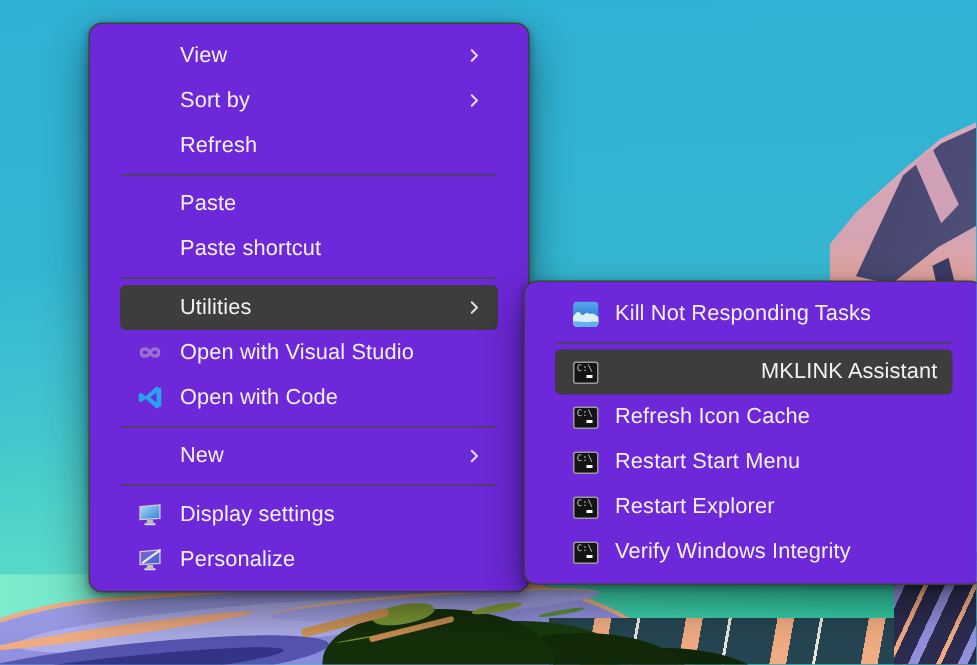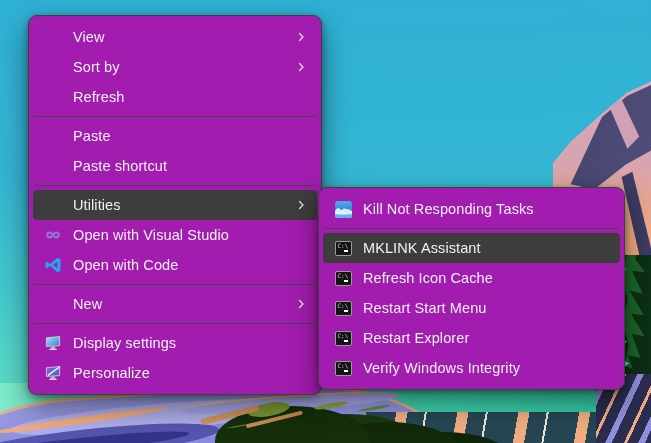--- a/index.html
+++ b/index.html
@@ -52,26 +52,26 @@
   .trees::after { content:""; position:absolute; inset:0; background:#1d6d2b; opacity:.9;
     clip-path:polygon(62% 6%,78% 3%,70% 14%,88% 24%,64% 23%,84% 40%,60% 38%,86% 56%,62% 55%,88% 72%,64% 70%,80% 88%,56% 86%,66% 96%,50% 94%,58% 78%,46% 62%,56% 44%,44% 28%,54% 12%); }
   .slate-right { position:absolute; left:596px; top:368px; width:55px; height:75px; background:#2c2c50; }
   .slate-right::after { content:""; position:absolute; inset:0;
     background:repeating-linear-gradient(115deg,transparent 0 10px,#8f8fdc 10px 16px,transparent 16px 27px,#efab81 27px 30px); }
   .slate-bottom { position:absolute; left:366px; top:412px; width:285px; height:31px; background:#264552; }
   .slate-bottom::after { content:""; position:absolute; inset:0;
     background:repeating-linear-gradient(100deg,transparent 0 30px,#efab81 30px 41px,transparent 41px 58px,#e8e4d8 58px 60px); }
 
   
-  .menu { position:absolute; background:#a21caf; border:1px solid #3f3f3f; border-radius:9px;
-    padding:6px 4px; box-shadow:0 12px 28px rgba(0,0,0,.45), 0 2px 6px rgba(0,0,0,.35); }
+  .menu { position:absolute; background:#6d28d9; border:1px solid #3f3f3f; border-radius:9px;
+    padding:6px 20px; box-shadow:0 12px 28px rgba(0,0,0,.45), 0 2px 6px rgba(0,0,0,.35);margin-left:31px; }
   #main-menu { left:28px; top:15px; width:294px; z-index:20; }
   #utilities-submenu { left:318px; top:187px; width:307px; z-index:30; }
   .mi { display:flex; align-items:center; height:30px; border-radius:4px; padding-right:10px; cursor:default; }
-  .mi.hl { background:#3d3d3d; }
+  .mi.hl { background:#3d3d3d;justify-content:space-between; }
   .ic { flex:0 0 18px; width:18px; height:18px; margin-left:11px; margin-right:11px;
     display:flex; align-items:center; justify-content:center; }
   .lbl { font-size:14.5px; color:#f1f1f1; letter-spacing:.1px; white-space:nowrap; }
   .chev { margin-left:auto; display:flex; align-items:center; }
   .sep { height:1px; background:#474747; margin:4px 1px; }
 
   
   .cmd-icon { width:17px; height:15px; background:#141414; border:1px solid #9b9b9b; border-radius:2px; position:relative; }
   .cmd-icon::before { content:"C:\\"; position:absolute; top:1px; left:2px; font-size:6px; line-height:6px;
     color:#cdcdcd; font-family:"DejaVu Sans Mono", monospace; }

